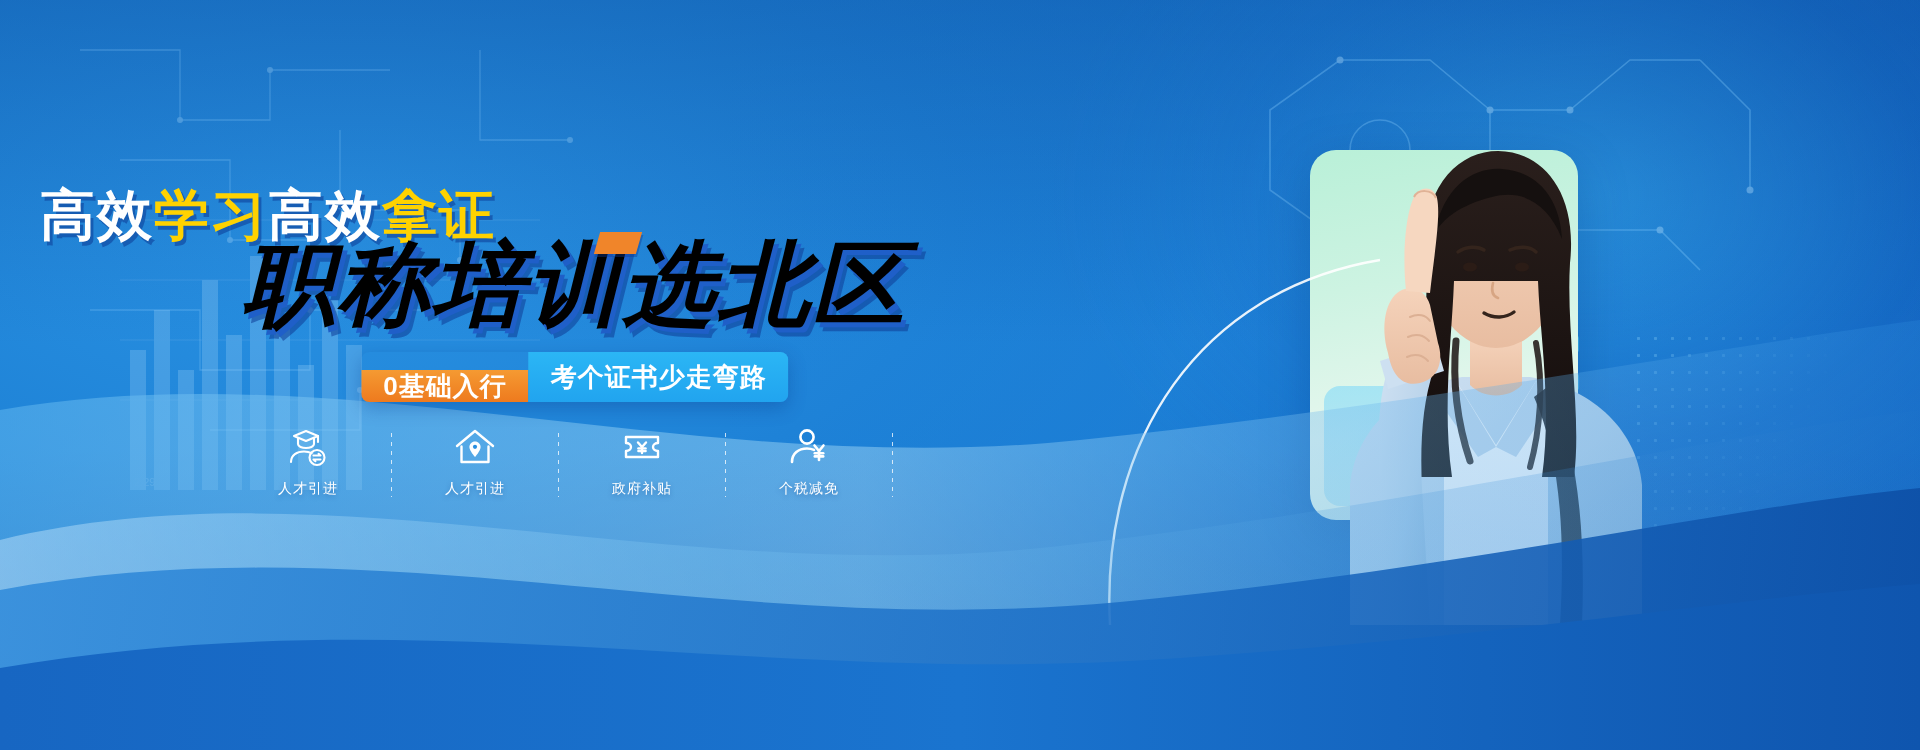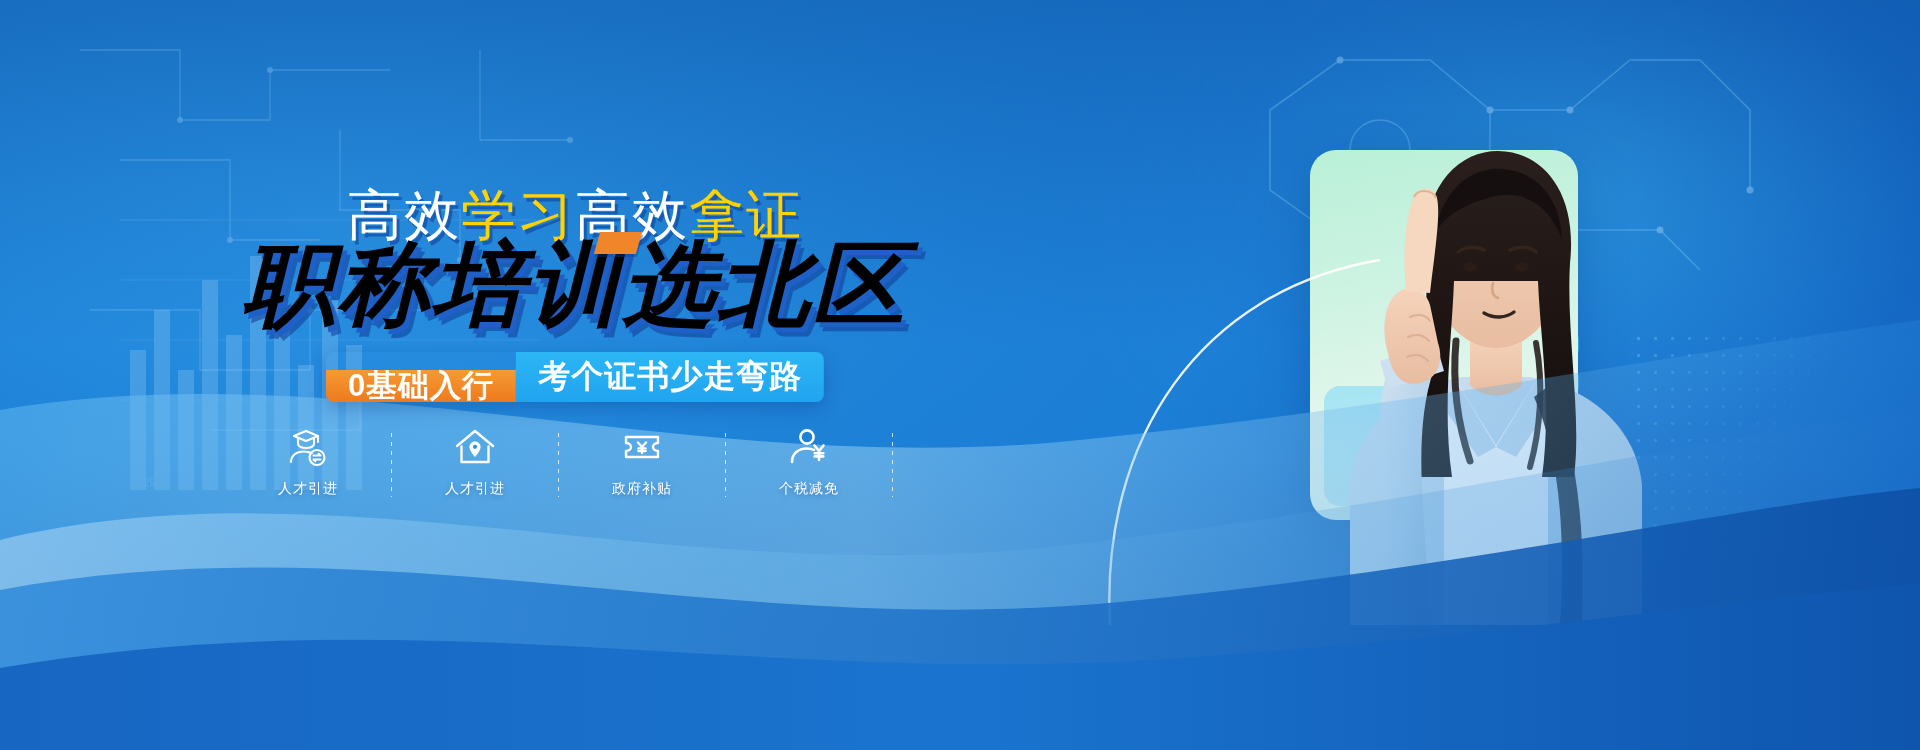--- a/index.html
+++ b/index.html
@@ -72,23 +72,24 @@
     border-radius:16px;
     background:linear-gradient(180deg,rgba(120,215,250,.55),rgba(70,185,240,.25));
   }
 
   .person{position:absolute;left:1230px;top:85px;width:470px;height:540px;}
 
   
   .content{position:absolute;left:0;top:0;width:1150px;height:750px;}
 
   .kicker{
-    position:absolute;left:0;right:0;top:188px;text-align:center;
-    font-size:55px;font-weight:normal;letter-spacing:2px;line-height:1;
+    position:absolute;left:0;right:0;top:188px;
+    font-size:55px;font-weight:bold;letter-spacing:2px;line-height:1;
     white-space:nowrap;
+    padding-left:40px;
   }
   .kicker .w{color:#ffffff;text-shadow:3px 4px 0 rgba(16,70,160,.65);}
   .kicker .y{color:#ffd200;text-shadow:3px 4px 0 rgba(16,70,160,.65);}
 
   .headline{
     position:absolute;left:0;right:0;top:238px;text-align:center;
     font-size:92px;font-weight:bold;line-height:1;letter-spacing:3px;
     color:#000000;font-style:italic;white-space:nowrap;
     text-shadow:
       4px 5px 0 #1f5fc8,
@@ -103,26 +104,26 @@
 
   
   .badge{
     position:absolute;left:50%;transform:translateX(-50%);top:352px;
     display:flex;align-items:stretch;height:50px;border-radius:8px;overflow:hidden;
     box-shadow:0 6px 18px rgba(8,50,130,.30);
   }
   .badge-left{
     display:flex;align-items:center;justify-content:center;padding:0 22px;
     background:linear-gradient(180deg,#f59a32 0%,#ee7a1e 100%);
-    color:#fff;font-size:31px;font-weight:bold;letter-spacing:1px;margin-top:18px;
+    color:#fff;font-size:26px;font-weight:bold;letter-spacing:1px;margin-top:18px;
   }
   .badge-right{
     display:flex;align-items:center;justify-content:center;padding:0 22px;
     background:linear-gradient(180deg,#2bb6f5 0%,#21a4ef 100%);
-    color:#fff;font-size:32px;font-weight:bold;letter-spacing:1px;
+    color:#fff;font-size:26px;font-weight:bold;letter-spacing:1px;
   }
 
   
   .features{
     position:absolute;left:50%;transform:translateX(-50%);top:425px;
     display:flex;align-items:flex-start;
   }
   .feat{
     width:134px;display:flex;flex-direction:column;align-items:center;gap:11px;
   }

